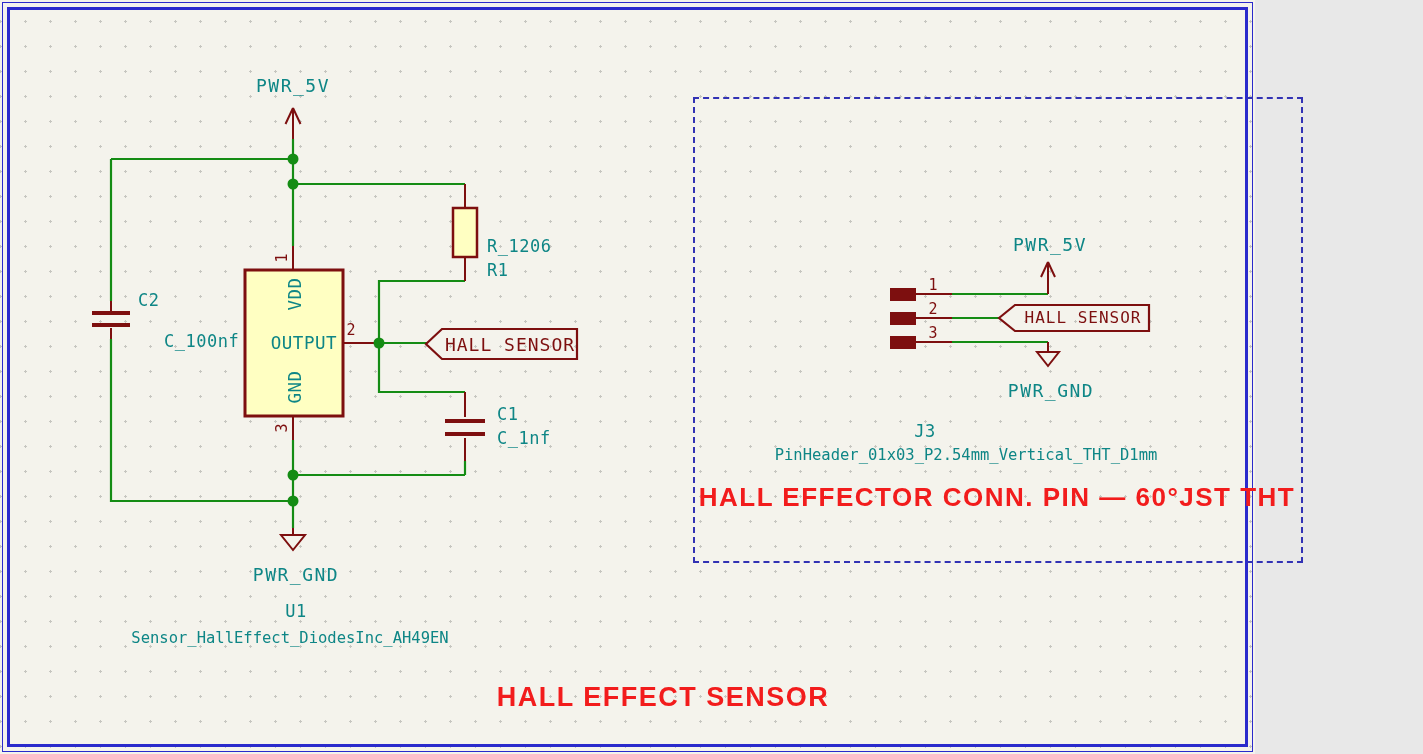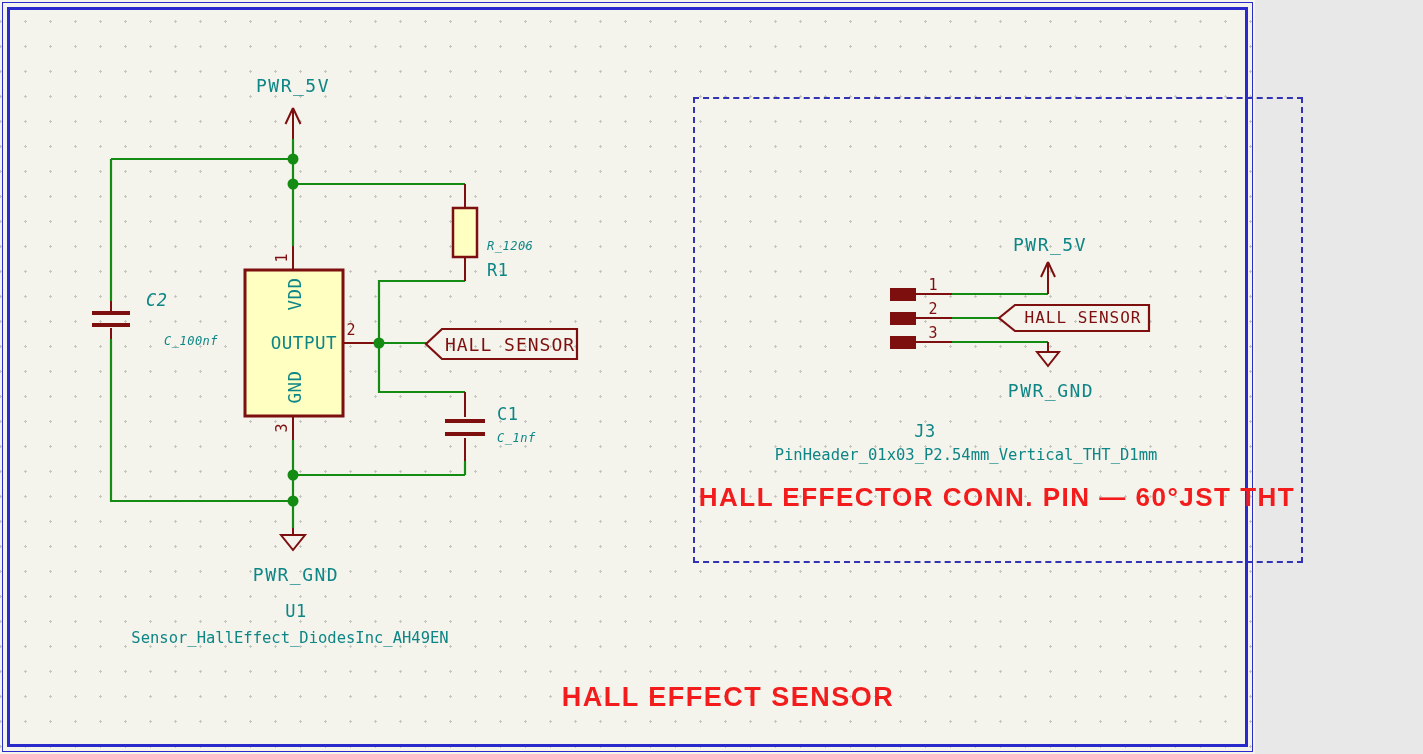--- a/index.html
+++ b/index.html
@@ -27,21 +27,21 @@
     color:#0e8686;font-size:17px;letter-spacing:.5px;line-height:1;
   }
   .txt.left{transform:translate(0,-50%);}
   .txt.right{transform:translate(-100%,-50%);}
   .txt.rot{transform:translate(-50%,-50%) rotate(-90deg);}
   .pinnum{font-size:15px;color:#7d0f0f;letter-spacing:0;}
   .pwrlbl{font-size:18px;letter-spacing:1.5px;}
   .taglbl{color:#7d0f0f;font-size:18px;letter-spacing:1px;}
   .taglbl.small{font-size:16px;}
   .ref{font-size:17px;}
-  .val{font-size:12px;font-style:italic;}
+  .val{font-size:17px;}
   .fineval{font-size:15.5px;letter-spacing:0;}
   .pinname{font-size:17.5px;letter-spacing:.5px;}
   .caption{
     font-family:"Liberation Sans", sans-serif;
     font-weight:bold;color:#f21c1c;font-size:26px;letter-spacing:1.5px;
   }
   .caption.big{font-size:27px;}
   .dashed-box{
     position:absolute;left:693px;top:97px;width:610px;height:466px;
     border:2px dashed #3232b4;box-sizing:border-box;
@@ -142,21 +142,21 @@
     <g stroke="#7d0f0f" stroke-width="2" fill="none">
       <path d="M1048 342 V352"></path>
       <path d="M1037 352 H1059 L1048 366 Z"></path>
     </g>
 
     <path d="M999 318 L1015 305 H1149 V331 H1015 Z" fill="none" stroke="#7d0f0f" stroke-width="2.2"></path>
   </svg>
 
   <div class="txt pwrlbl" style="left:293px;top:86px;">PWR_5V</div>
 
-  <div class="txt ref left" style="left:146px;top:300px;font-style:italic;">C2</div>
+  <div class="txt ref left" style="left:138px;top:300px;">C2</div>
   <div class="txt val left" style="left:164px;top:329px;margin-top:12px;">C_100nf</div>
 
   <div class="txt ref left" style="left:487px;top:222px;margin-top:48px;">R1</div>
   <div class="txt val left" style="left:487px;top:246px;">R_1206</div>
 
   <div class="txt ref left" style="left:497px;top:414px;">C1</div>
   <div class="txt val left" style="left:497px;top:438px;">C_1nf</div>
 
   <div class="txt pinnum rot" style="left:282px;top:258px;">1</div>
   <div class="txt pinnum" style="left:351px;top:330px;">2</div>
@@ -166,21 +166,21 @@
   <div class="txt pinname right" style="left:337px;top:344px;">OUTPUT</div>
   <div class="txt pinname rot" style="left:296px;top:387px;">GND</div>
 
   <div class="txt taglbl" style="left:510px;top:345px;">HALL SENSOR</div>
 
   <div class="txt pwrlbl" style="left:296px;top:575px;">PWR_GND</div>
 
   <div class="txt ref" style="left:296px;top:611px;text-align:center;">U1</div>
   <div class="txt fineval" style="left:290px;top:639px;">Sensor_HallEffect_DiodesInc_AH49EN</div>
 
-  <div class="txt caption big" style="left:728px;top:697px;">HALL EFFECT SENSOR</div>
+  <div class="txt caption big" style="left:663px;top:697px;">HALL EFFECT SENSOR</div>
 
   <div class="txt pinnum" style="left:933px;top:285px;">1</div>
   <div class="txt pinnum" style="left:933px;top:309px;">2</div>
   <div class="txt pinnum" style="left:933px;top:333px;">3</div>
 
   <div class="txt pwrlbl" style="left:1050px;top:245px;">PWR_5V</div>
 
   <div class="txt taglbl small" style="left:1083px;top:318px;">HALL SENSOR</div>
 
   <div class="txt pwrlbl" style="left:1051px;top:391px;">PWR_GND</div>

